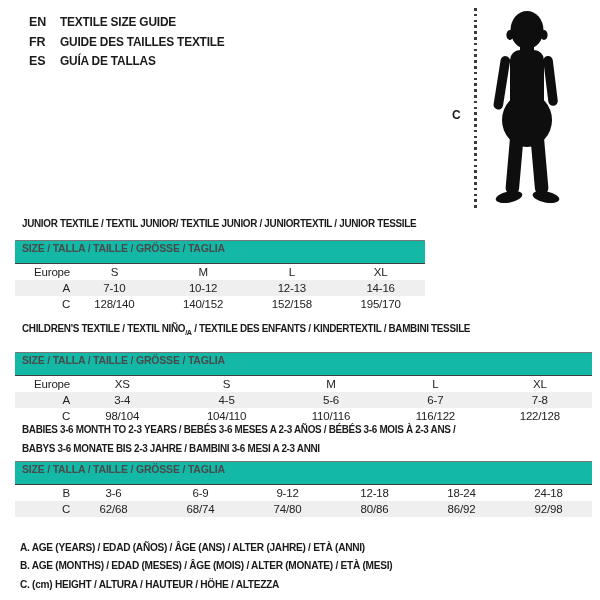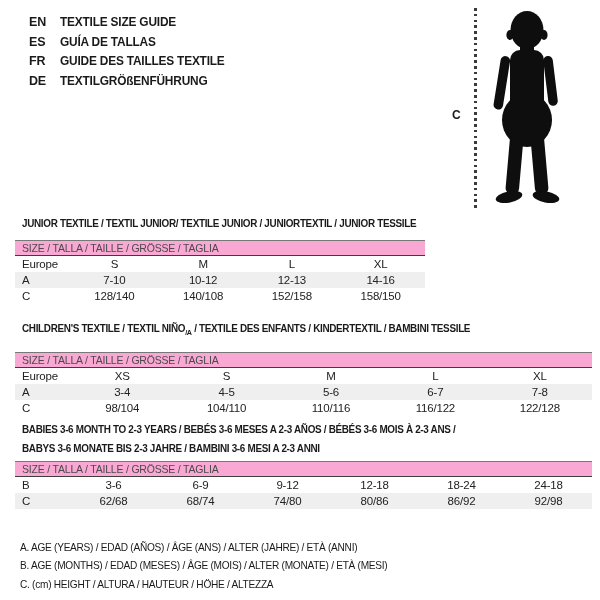--- a/index.html
+++ b/index.html
@@ -34,54 +34,50 @@
   .t-children { left:22px; top:319px; }
   .t-babies { left:22px; top:420px; }
   .sec-title sub { font-size:8px; }
 
   
   .tbl { left:15px; }
   .tbl-1 { top:240px; width:410px; }
   .tbl-2 { top:352px; width:577px; }
   .tbl-3 { top:461px; width:577px; }
   .size-bar {
-    box-sizing:border-box; height:16px; background:#f9a8d4;
+    box-sizing:border-box; height:24px; background:#14b8a6;
     border-top:1px solid #787878; border-bottom:1px solid #3d3d3d;
     font-size:10.5px; color:#4a4a4a; line-height:14px; padding-left:7px;
-    letter-spacing:-0.2px; white-space:nowrap; overflow:hidden;
+    letter-spacing:-0.2px; white-space:nowrap; overflow:hidden;font-weight:bold;
   }
   table { border-collapse:collapse; table-layout:fixed; width:100%; }
   td { height:16px; font-size:11.5px; text-align:center; padding:0; color:#222222; letter-spacing:-0.2px; white-space:nowrap; }
-  td.lbl { text-align:left; padding-left:7px; }
+  td.lbl { text-align:right; padding-left:7px; }
   col.c-lbl { width:55px; }
   tr.alt td { background:#efefef; }
 
   
-  .footnotes { left:20px; top:538px; font-weight:normal; font-size:11px; letter-spacing:-0.3px; }
+  .footnotes { left:20px; top:538px; font-weight:bold; font-size:11px; letter-spacing:-0.3px; }
   .footnote-line { line-height:18.3px; white-space:nowrap; transform:scaleX(0.92); transform-origin:left center; }
 </style>
 </head>
 <body>
 
 <div class="abs lang-block">
   <div class="lang-row">
     <span class="lang-code">EN</span>
     <span class="lang-label">TEXTILE SIZE GUIDE</span>
   </div>
   <div class="lang-row">
-    <span class="lang-code">ES</span>
-    <span class="lang-label">GUÍA DE TALLAS</span>
-  </div>
-  <div class="lang-row">
     <span class="lang-code">FR</span>
     <span class="lang-label">GUIDE DES TAILLES TEXTILE</span>
   </div>
   <div class="lang-row">
-    <span class="lang-code">DE</span>
-    <span class="lang-label">TEXTILGRÖßENFÜHRUNG</span>
+    <span class="lang-code">ES</span>
+    <span class="lang-label">GUÍA DE TALLAS</span>
   </div>
 </div>
 
 <div class="abs measure-label">C</div>
 <div class="abs measure-line"></div>
 <svg class="abs baby-svg" width="90" height="202" viewBox="0 0 90 200" fill="#0e0e0e" xmlns="http://www.w3.org/2000/svg">
   <ellipse cx="44" cy="22" rx="16.5" ry="19"></ellipse>
   <ellipse cx="27" cy="27" rx="3.6" ry="5"></ellipse>
   <ellipse cx="61" cy="27" rx="3.6" ry="5"></ellipse>
   <rect x="37" y="34" width="14" height="14"></rect>
@@ -118,23 +114,23 @@
     <tr class="alt">
       <td class="lbl">A</td>
       <td>7-10</td>
       <td>10-12</td>
       <td>12-13</td>
       <td>14-16</td>
     </tr>
     <tr>
       <td class="lbl">C</td>
       <td>128/140</td>
-      <td>140/108</td>
+      <td>140/152</td>
       <td>152/158</td>
-      <td>158/150</td>
+      <td>195/170</td>
     </tr>
   </tbody>
     </table>
 </div>
 
 <div class="abs sec-title t-children"><span>CHILDREN'S TEXTILE / TEXTIL NIÑO</span><sub>/A</sub><span> / TEXTILE DES ENFANTS / KINDERTEXTIL / BAMBINI TESSILE</span></div>
 <div class="abs tbl tbl-2">
   <div class="size-bar">SIZE / TALLA / TAILLE / GRÖSSE / TAGLIA</div>
   <table>
     <colgroup>

